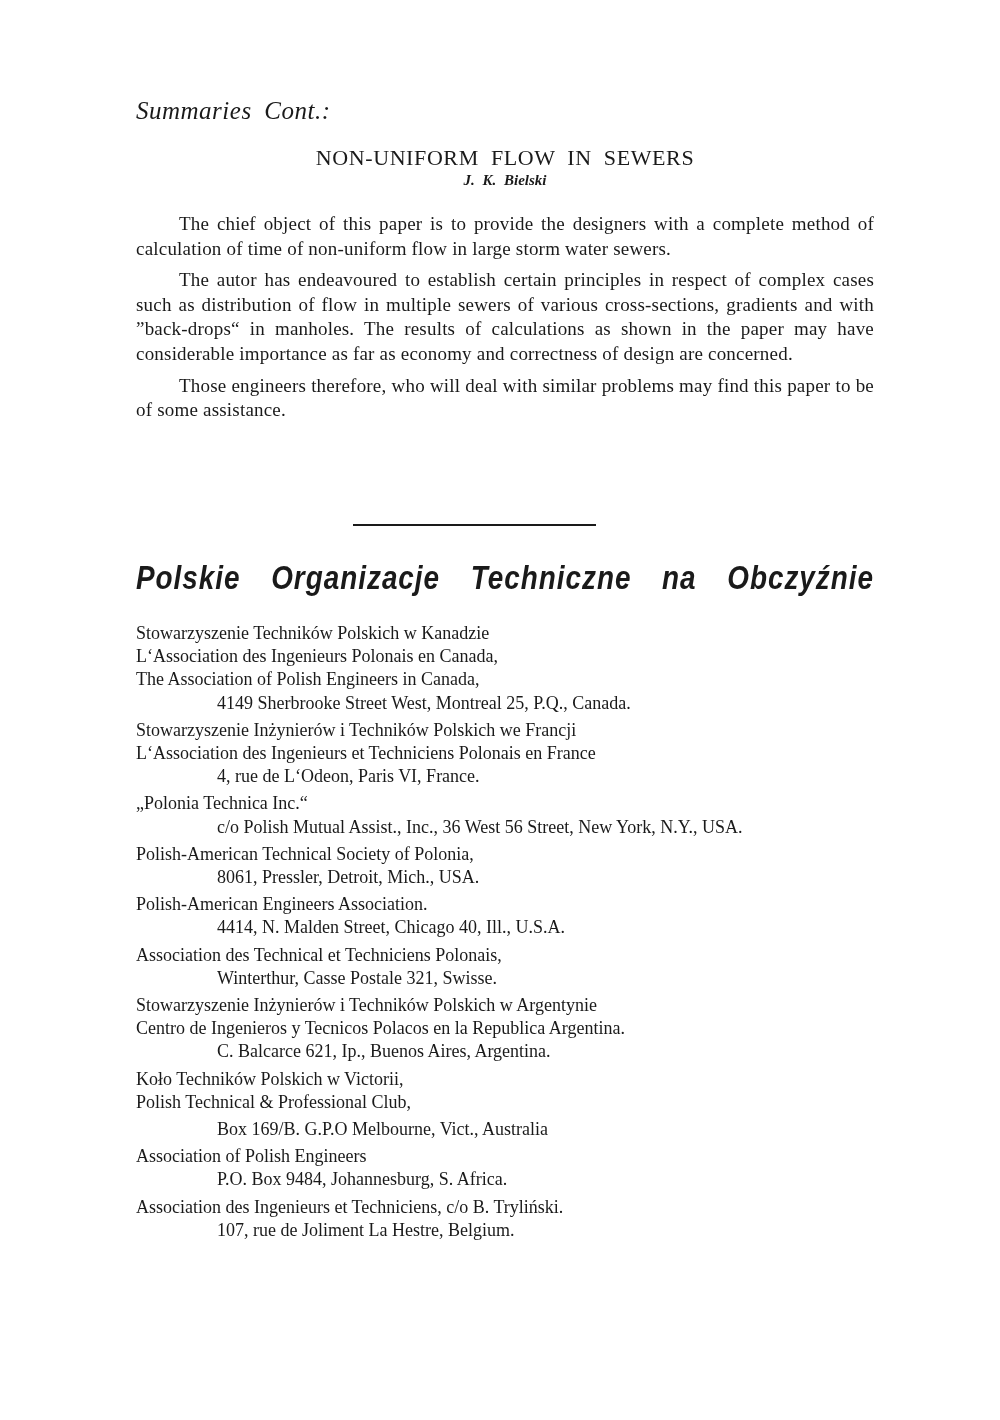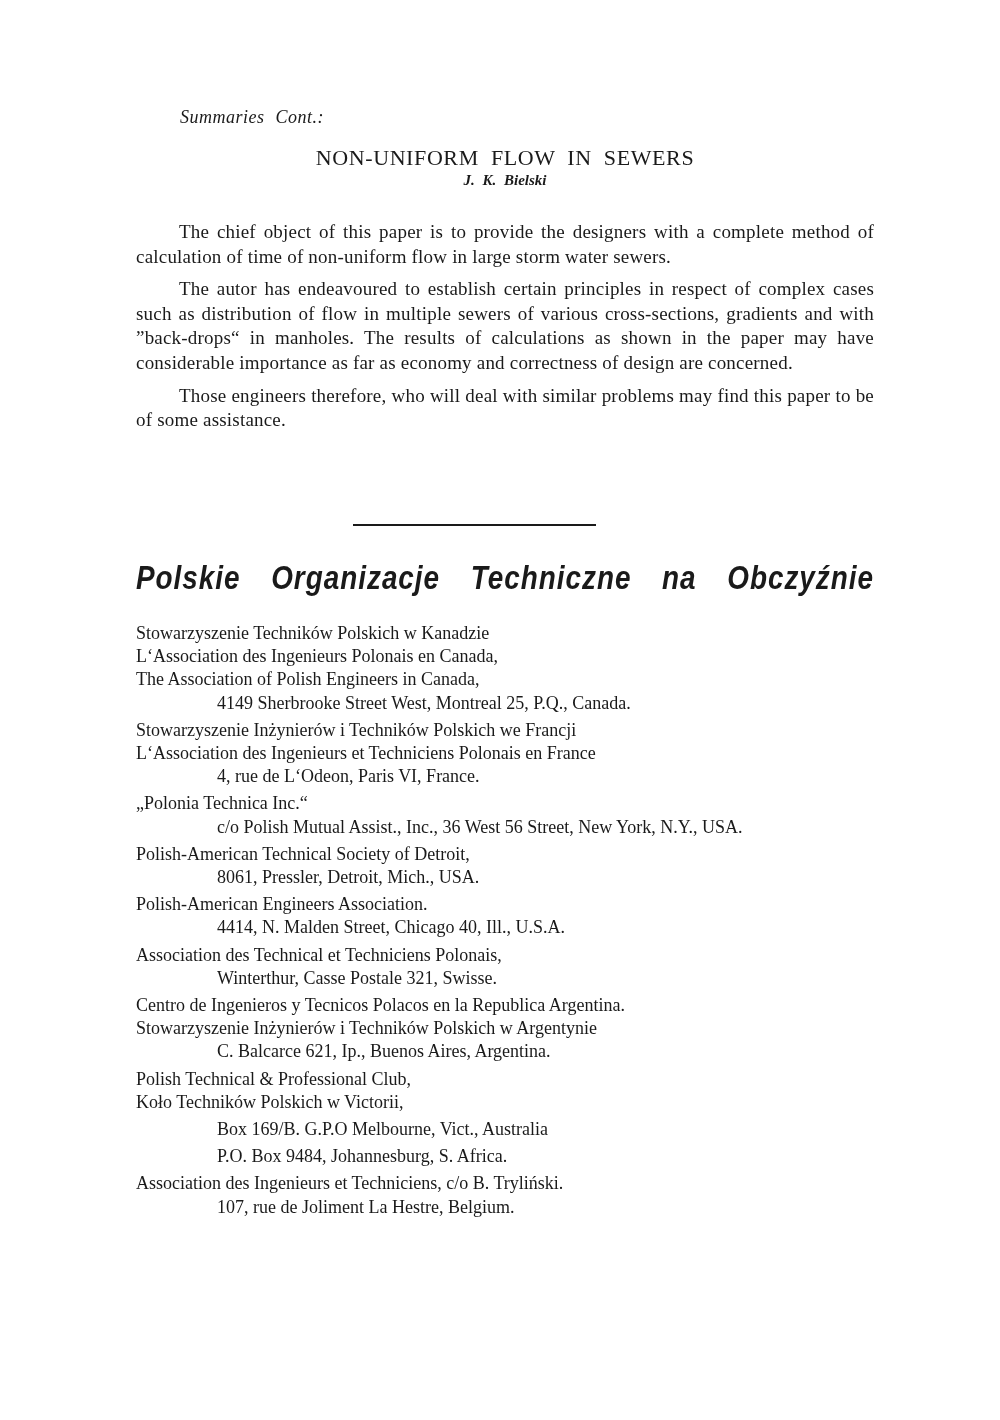--- a/index.html
+++ b/index.html
@@ -16,27 +16,26 @@
       font-family: "Liberation Serif", "DejaVu Serif", serif;
     }
     .page {
       position: absolute;
       left: 136px;
       top: 0;
       width: 738px;
     }
     .running-head {
       position: absolute;
-      top: 107px;
+      top: 97px;
       left: 0;
       font-style: italic;
-      font-size: 18px;
+      font-size: 25px;
       letter-spacing: 0.5px;
       word-spacing: 6px;
-      margin-left: 44px;
     }
     .summary-title {
       position: absolute;
       top: 145px;
       left: 0;
       width: 738px;
       text-align: center;
       font-size: 22px;
       letter-spacing: 0.6px;
       word-spacing: 6px;
@@ -56,21 +55,21 @@
       position: absolute;
       top: 212px;
       left: 0;
       width: 738px;
       font-size: 19px;
       line-height: 24.6px;
       text-align: justify;
       letter-spacing: 0.2px;
     }
     .summary-body p {
-      margin: 8px 0 7px 0;
+      margin: 0 0 7px 0;
       text-indent: 43px;
       text-align-last: left;
       font-family: Liberation Serif, serif;
     }
     .divider {
       position: absolute;
       top: 524px;
       left: 217px;
       width: 243px;
       height: 0;
@@ -150,47 +149,48 @@
       <span class="line">L‘Association des Ingenieurs et Techniciens Polonais en France</span>
       <span class="addr">4, rue de L‘Odeon, Paris VI, France.</span>
     </div>
 
     <div class="org">
       <span class="line">„Polonia Technica Inc.“</span>
       <span class="addr">c/o Polish Mutual Assist., Inc., 36 West 56 Street, New York, N.Y., USA.</span>
     </div>
 
     <div class="org">
-      <span class="line">Polish-American Technical Society of Detroit,</span>
+      <span class="line">Polish-American Technical Society of Polonia,</span>
       <span class="addr">8061, Pressler, Detroit, Mich., USA.</span>
     </div>
 
     <div class="org">
       <span class="line">Polish-American Engineers Association.</span>
       <span class="addr">4414, N. Malden Street, Chicago 40, Ill., U.S.A.</span>
     </div>
 
     <div class="org">
       <span class="line">Association des Technical et Techniciens Polonais,</span>
       <span class="addr">Winterthur, Casse Postale 321, Swisse.</span>
     </div>
 
     <div class="org">
+      <span class="line">Stowarzyszenie Inżynierów i Techników Polskich w Argentynie</span>
       <span class="line">Centro de Ingenieros y Tecnicos Polacos en la Republica Argentina.</span>
-      <span class="line">Stowarzyszenie Inżynierów i Techników Polskich w Argentynie</span>
       <span class="addr">C. Balcarce 621, Ip., Buenos Aires, Argentina.</span>
     </div>
 
     <div class="org">
+      <span class="line">Koło Techników Polskich w Victorii,</span>
       <span class="line">Polish Technical &amp; Professional Club,</span>
-      <span class="line">Koło Techników Polskich w Victorii,</span>
       <span class="addr" style="margin-top:4px">Box 169/B. G.P.O Melbourne, Vict., Australia</span>
     </div>
 
     <div class="org">
+      <span class="line">Association of Polish Engineers</span>
       <span class="addr">P.O. Box 9484, Johannesburg, S. Africa.</span>
     </div>
 
     <div class="org">
       <span class="line">Association des Ingenieurs et Techniciens, c/o B. Tryliński.</span>
       <span class="addr">107, rue de Joliment La Hestre, Belgium.</span>
     </div>
 
   </div>
 </div>

